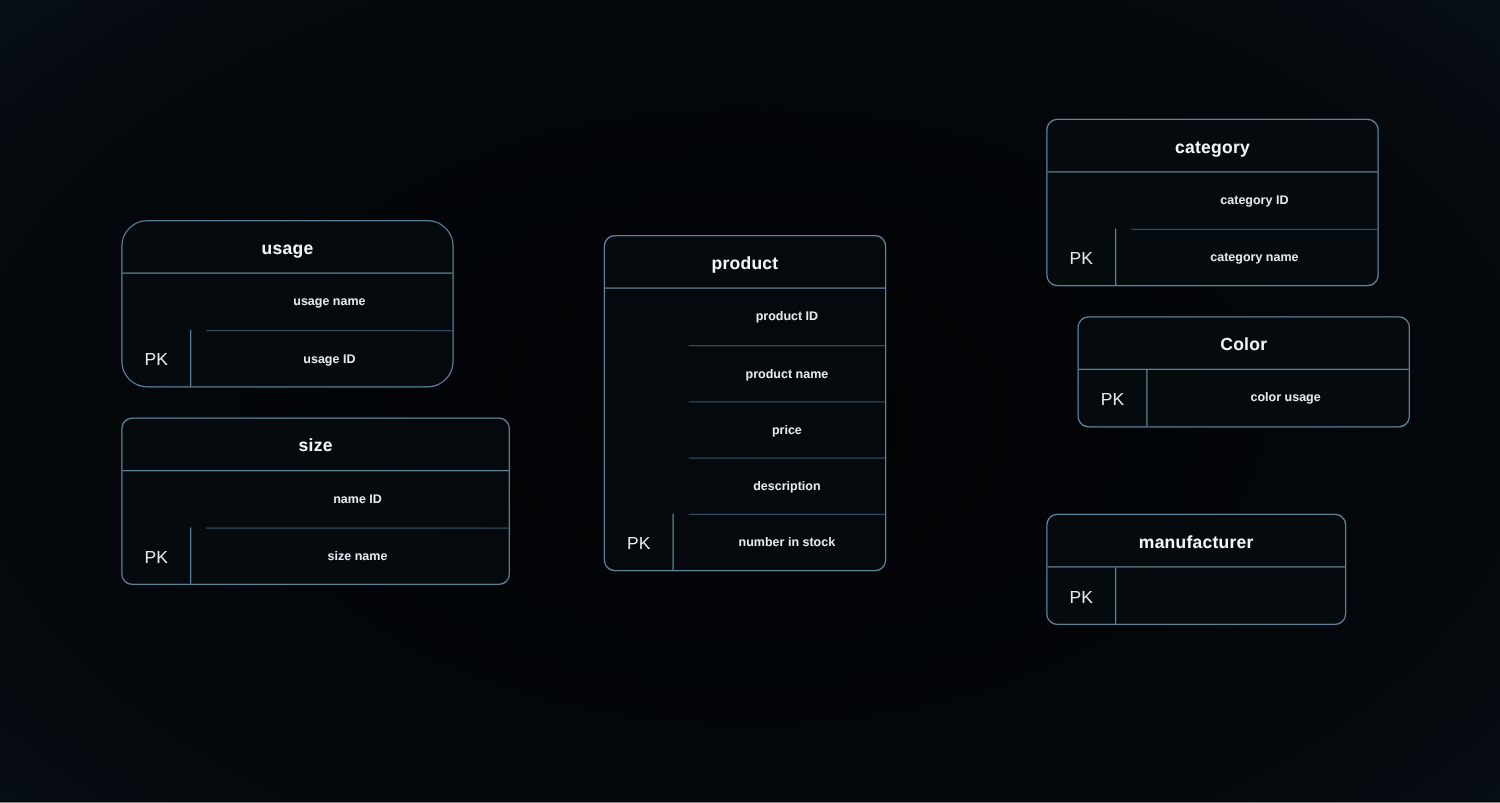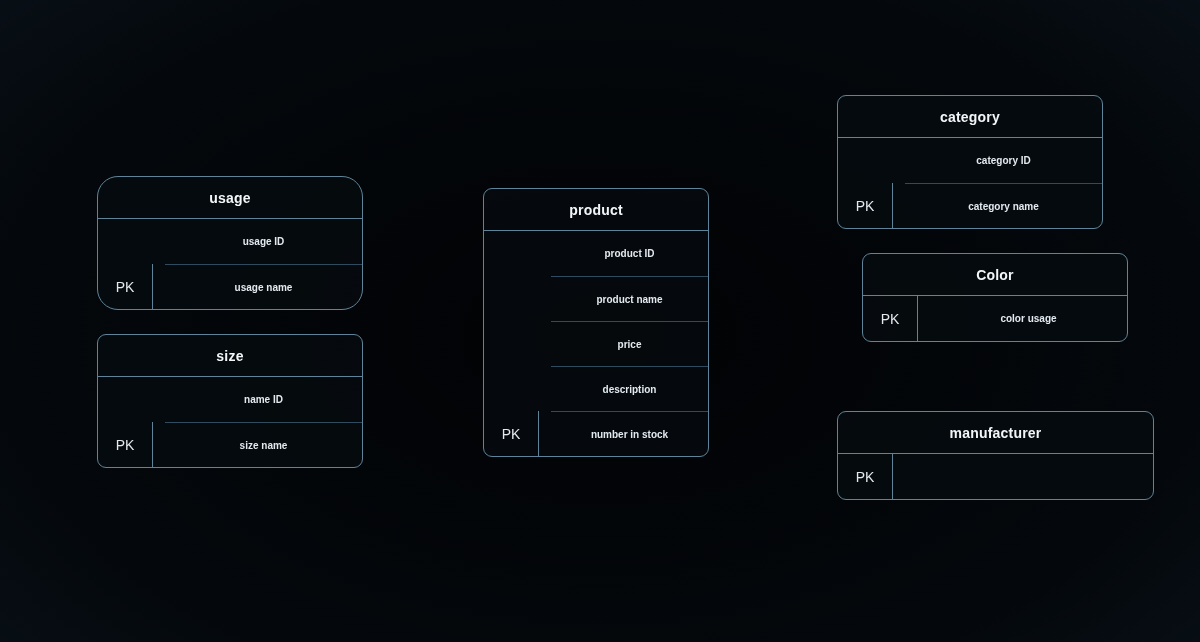--- a/index.html
+++ b/index.html
@@ -48,26 +48,26 @@
 <body>
 
 <div class="canvas">
     <div class="etable" style="left: 97px; top: 176px; width: 266px; border-radius: 21px;">
       <div class="ehead">usage</div>
       <div class="ebody">
         <div class="pk">
           <span class="pk-label">PK</span>
         </div>
         <div class="fields">
+          <div class="frow">usage name</div>
           <div class="frow">usage ID</div>
-          <div class="frow">usage name</div>
         </div>
       </div>
     </div>
-    <div class="etable" style="left: 97px; top: 334px; width: 266px;">
+    <div class="etable" style="left: 97px; top: 334px; width: 311px;">
       <div class="ehead">size</div>
       <div class="ebody">
         <div class="pk">
           <span class="pk-label">PK</span>
         </div>
         <div class="fields">
           <div class="frow">name ID</div>
           <div class="frow">size name</div>
         </div>
       </div>
@@ -103,21 +103,21 @@
       <div class="ehead">Color</div>
       <div class="ebody">
         <div class="pk">
           <span class="pk-label">PK</span>
         </div>
         <div class="fields">
           <div class="frow">color usage</div>
         </div>
       </div>
     </div>
-    <div class="etable" style="left: 837px; top: 411px; width: 317px;">
+    <div class="etable" style="left: 837px; top: 411px; width: 240px;">
       <div class="ehead">manufacturer</div>
       <div class="ebody">
         <div class="pk">
           <span class="pk-label">PK</span>
         </div>
       </div>
     </div>
   </div>
 
 </body></html>

